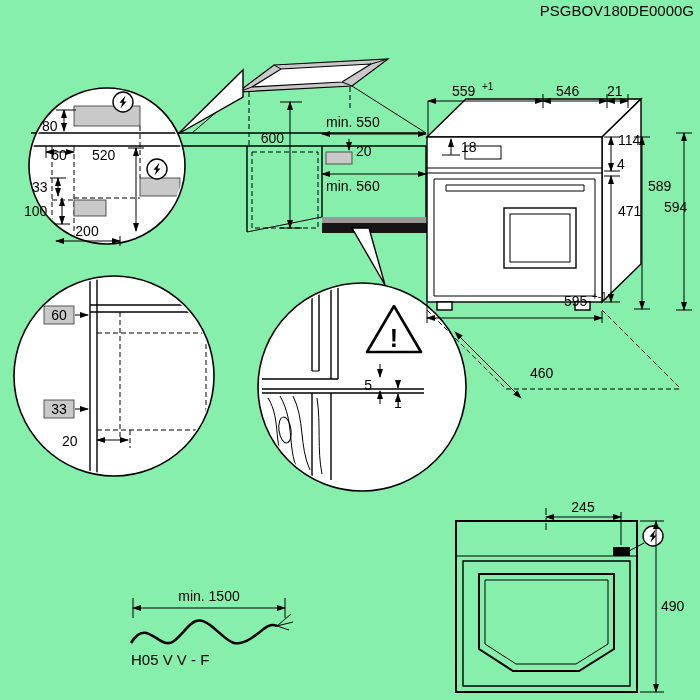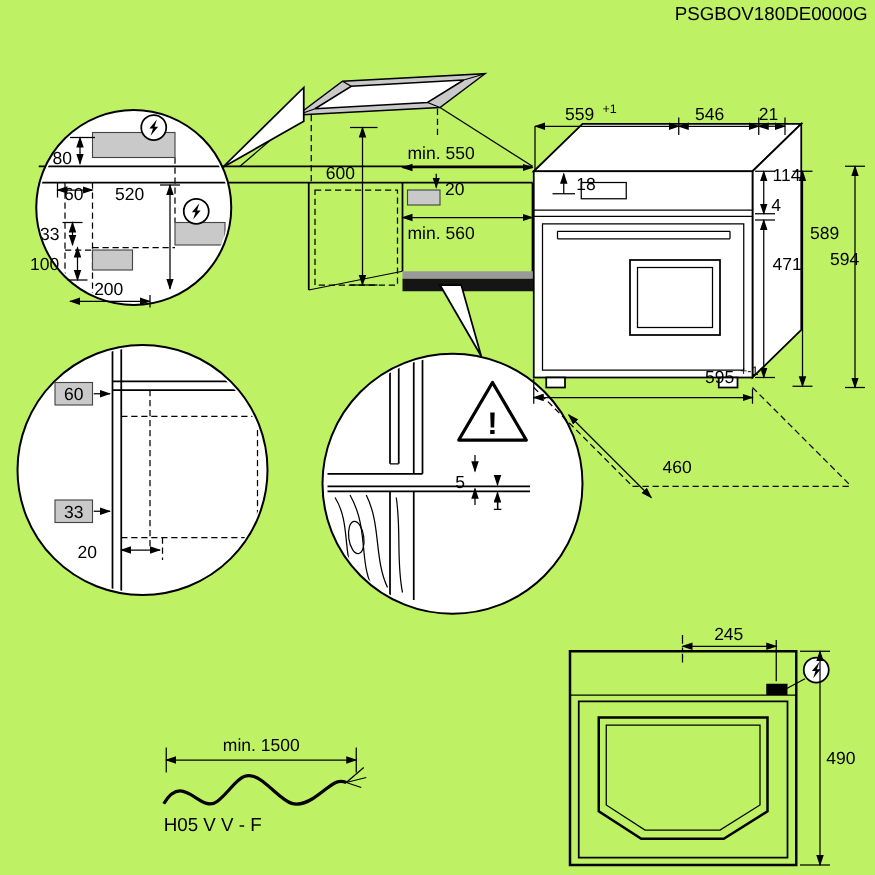--- a/index.html
+++ b/index.html
@@ -1,16 +1,16 @@
 <!DOCTYPE html>
 <html><head>
 <meta charset="utf-8">
 <style>
   html,body{margin:0;padding:0;background:#fff;}
-  .canvas{width:700px;height:700px;background:#bef264;position:relative;font-family:"Liberation Sans",sans-serif;}
+  .canvas{width:700px;height:700px;background:#86efac;position:relative;font-family:"Liberation Sans",sans-serif;}
   svg text{font-family:"Liberation Sans",sans-serif;fill:#000;}
   .s{stroke:#000;fill:none;stroke-width:1.4}
   .s1{stroke:#000;fill:none;stroke-width:1}
   .s2{stroke:#000;fill:none;stroke-width:2}
   .dash{stroke:#000;fill:none;stroke-width:1;stroke-dasharray:5 3}
   .cdash{stroke:#000;fill:none;stroke-width:1;stroke-dasharray:7 3 2 3}
   .dim{stroke:#000;fill:none;stroke-width:1}
   .d2{marker-start:url(#as);marker-end:url(#ae)}
   .de{marker-end:url(#ae)}
   .t{font-size:14px}

